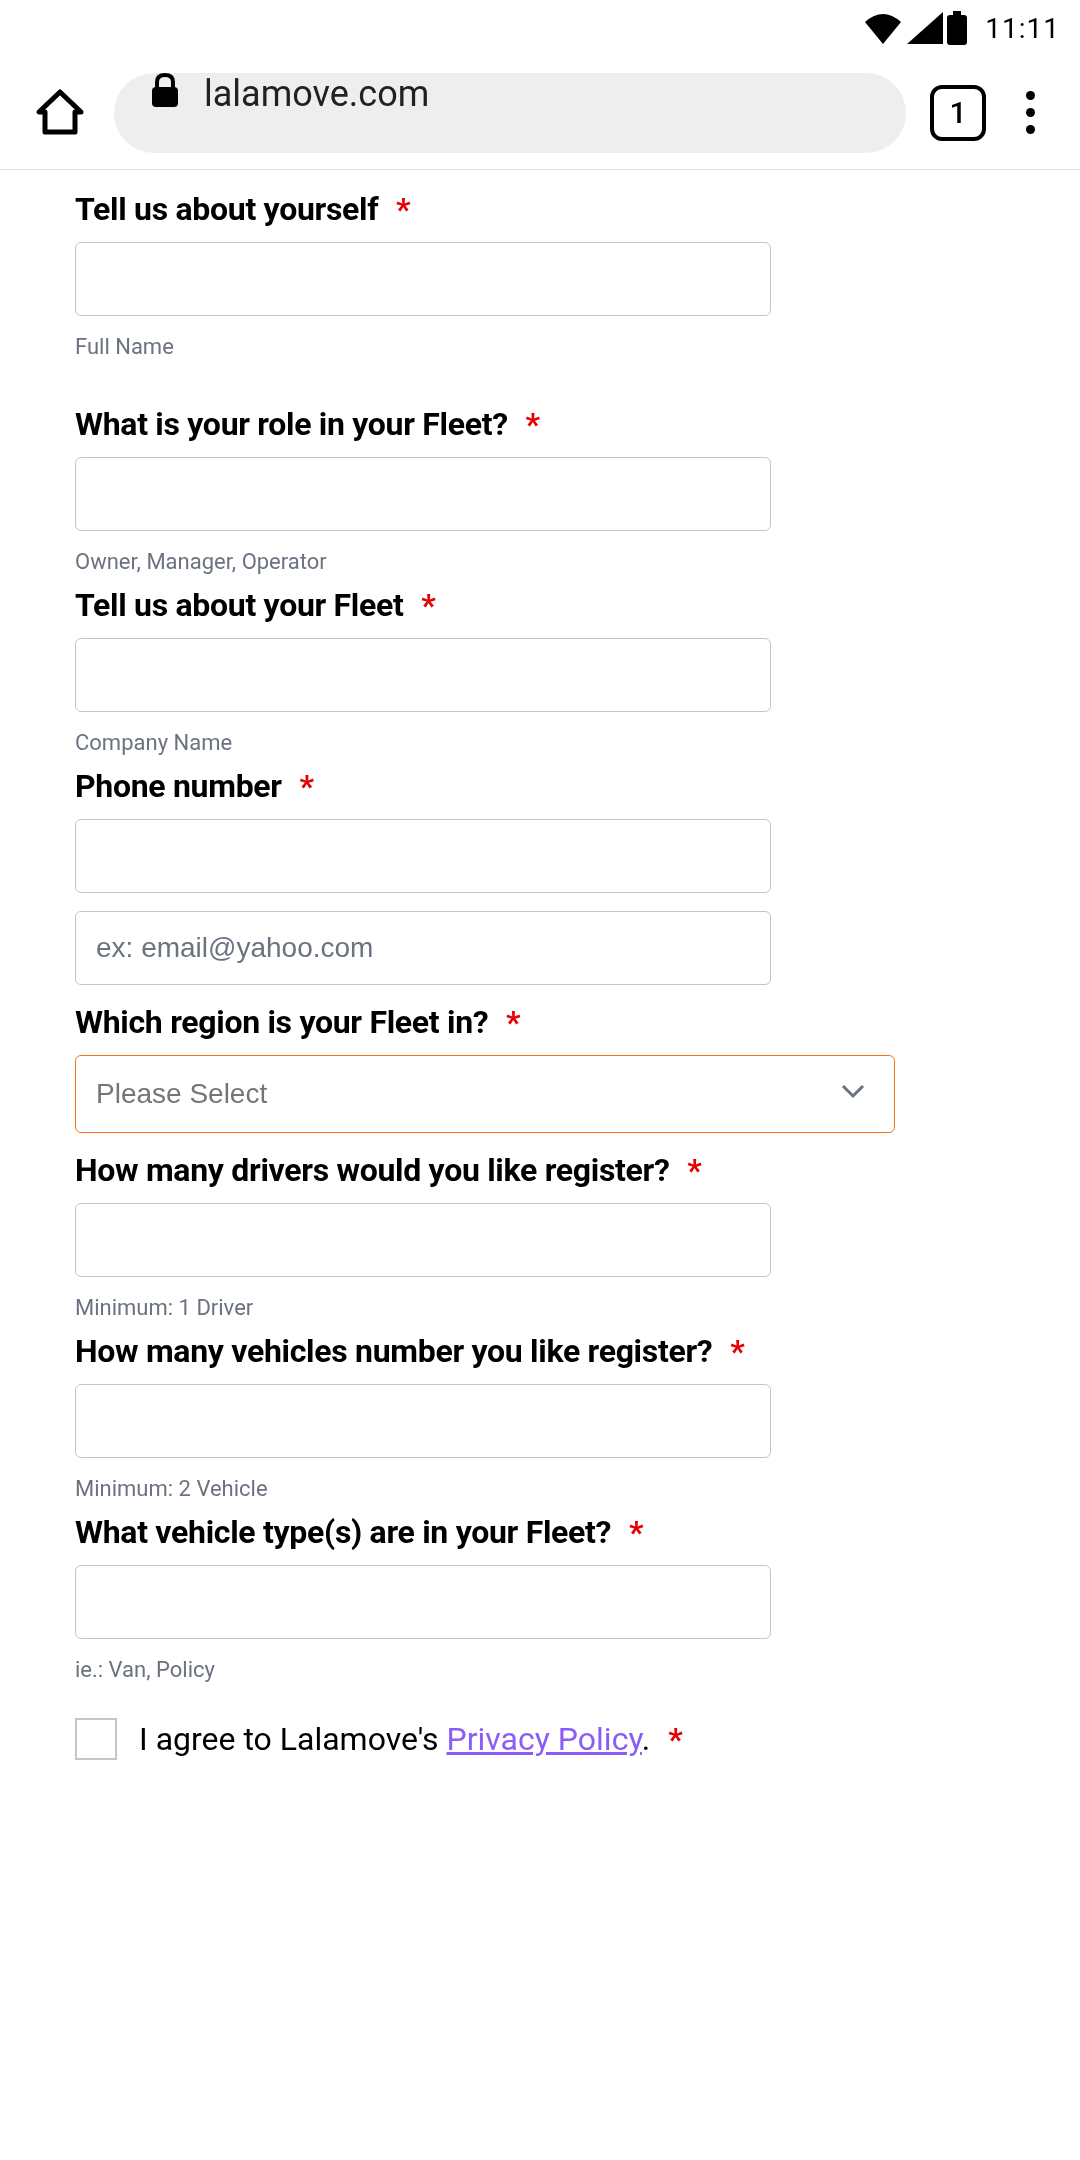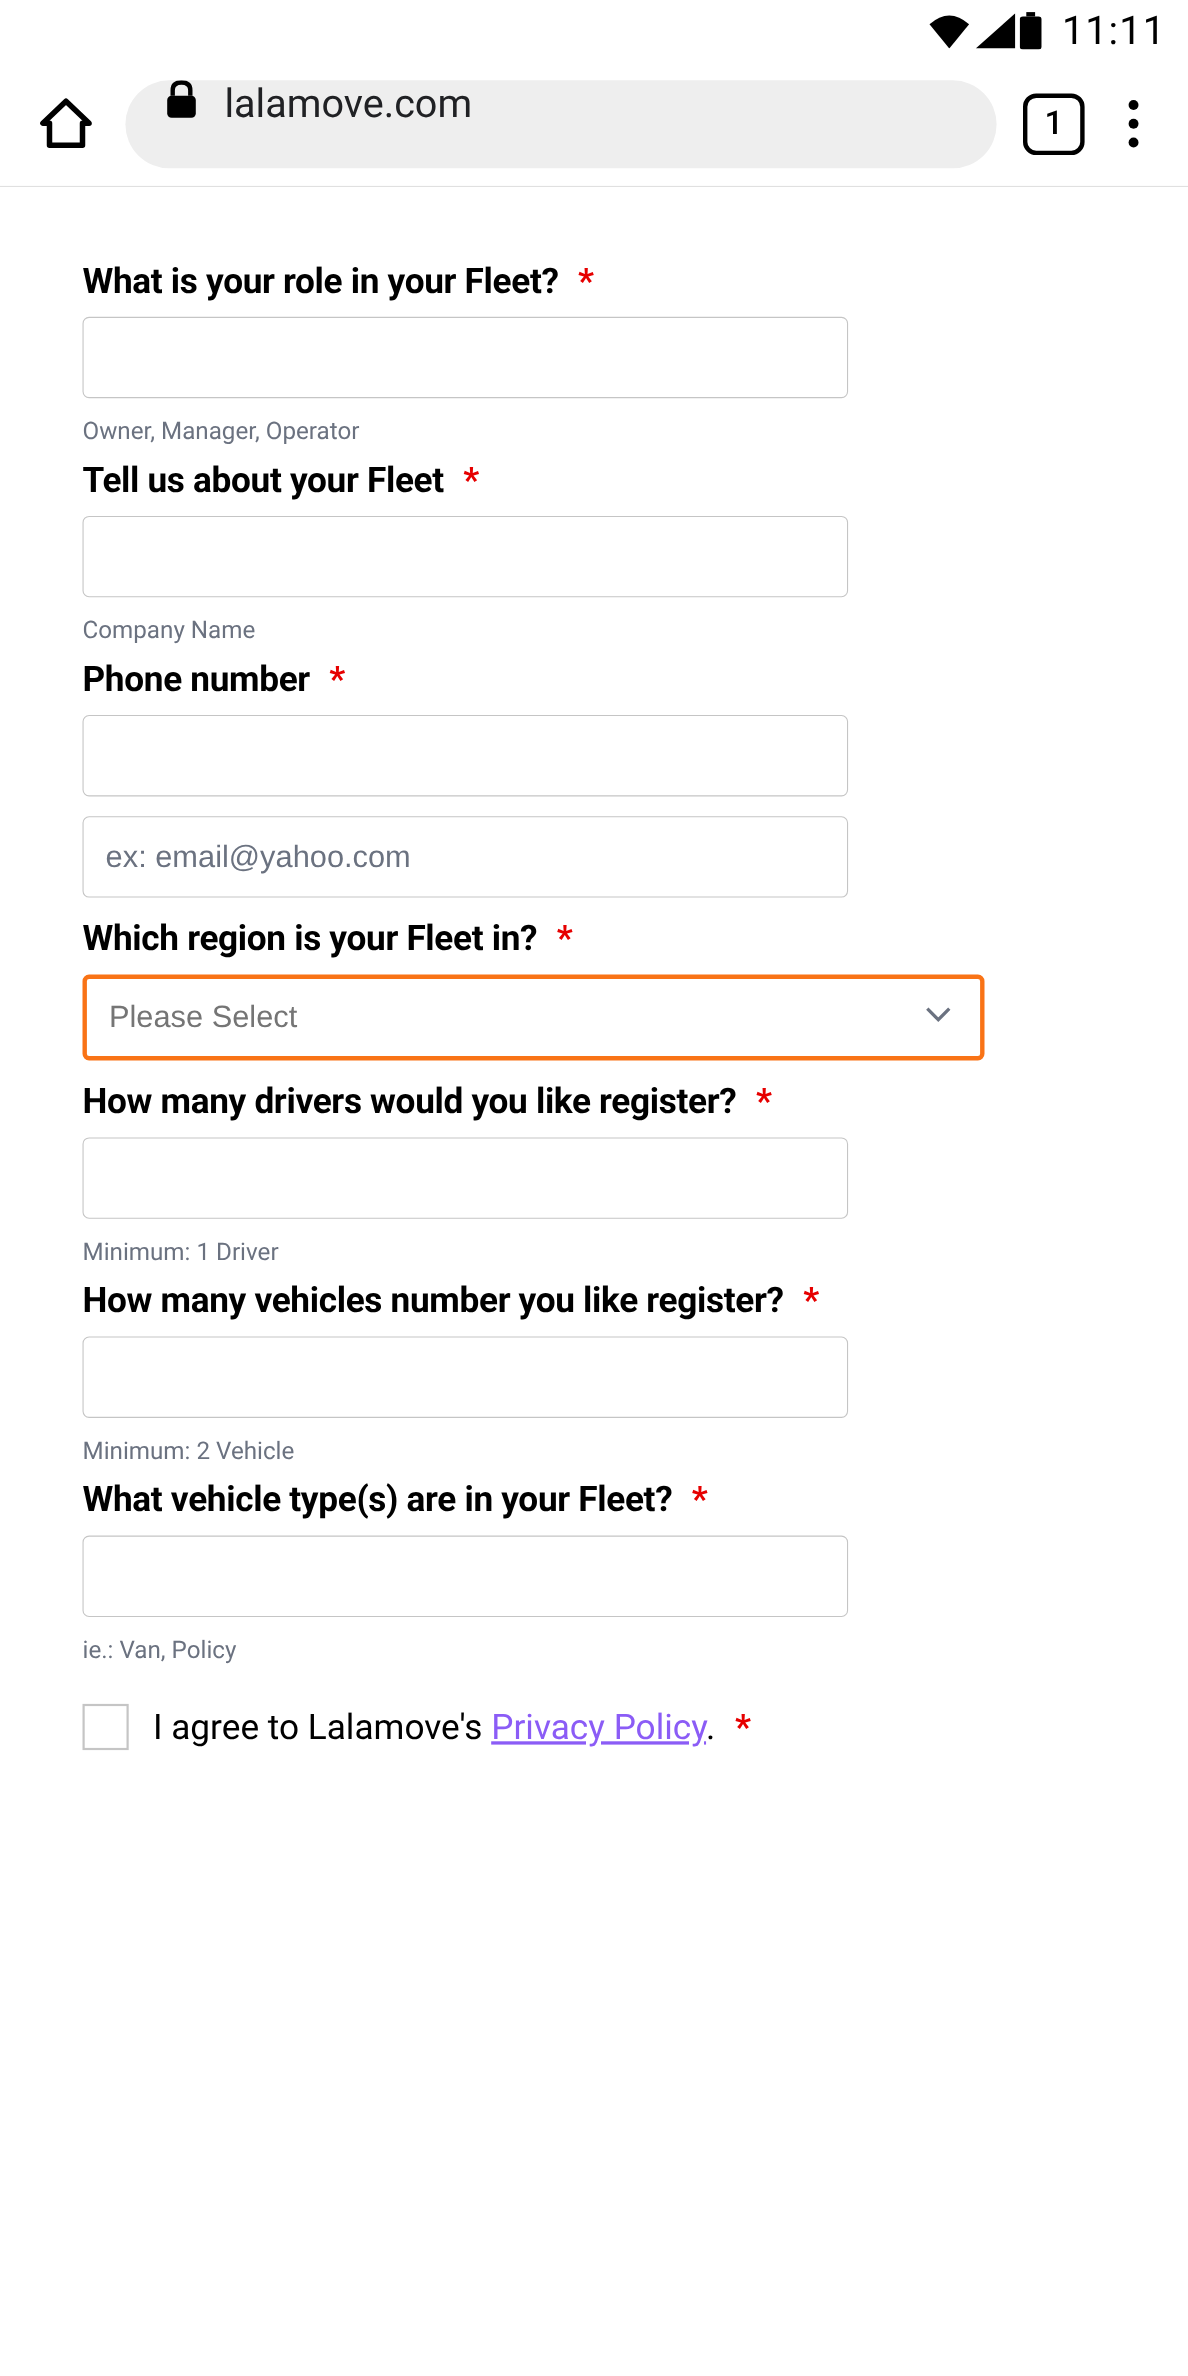--- a/index.html
+++ b/index.html
@@ -24,21 +24,21 @@
     }
     .status-icons {
       display: flex;
       align-items: center;
       gap: 4px;
     }
     .wifi-icon svg, .cell-icon svg, .battery-icon svg {
       display: block;
     }
     .time {
-      font-size: 36px;
+      font-size: 28px;
       font-weight: 400;
       margin-left: 14px;
       letter-spacing: 1px;
     }
     .browser-bar {
       height: 114px;
       display: flex;
       align-items: center;
       padding: 0 30px;
       gap: 24px;
@@ -126,21 +126,21 @@
       padding: 0 20px;
       color: #333;
       background: #fff;
     }
     .form-input::placeholder {
       color: #6b7280;
     }
     .form-select {
       width: 820px;
       height: 78px;
-      border: 4px solid #f97316;
+      border: 1px solid #f97316;
       border-radius: 6px;
       font-size: 28px;
       padding: 0 20px;
       color: #6b7280;
       background: #fff;
       appearance: none;
       position: relative;
     }
     .select-wrapper {
       position: relative;
@@ -229,20 +229,28 @@
   </div>
   <div class="menu-dots">
     <div class="dot"></div>
     <div class="dot"></div>
     <div class="dot"></div>
   </div>
 </div>
 
 <div class="form-container">
 
+  <div class="form-group">
+    <label class="form-label">
+      <span>Tell us about yourself</span>
+      <span class="required">*</span>
+    </label>
+    <input type="text" class="form-input" style="">
+    <span class="sublabel">Full Name</span>
+  </div>
 
   <div class="form-group group-spacer-lg">
     <label class="form-label">
       <span>What is your role in your Fleet?</span>
       <span class="required">*</span>
     </label>
     <input type="text" class="form-input" style="">
     <span class="sublabel">Owner, Manager, Operator</span>
   </div>
 

